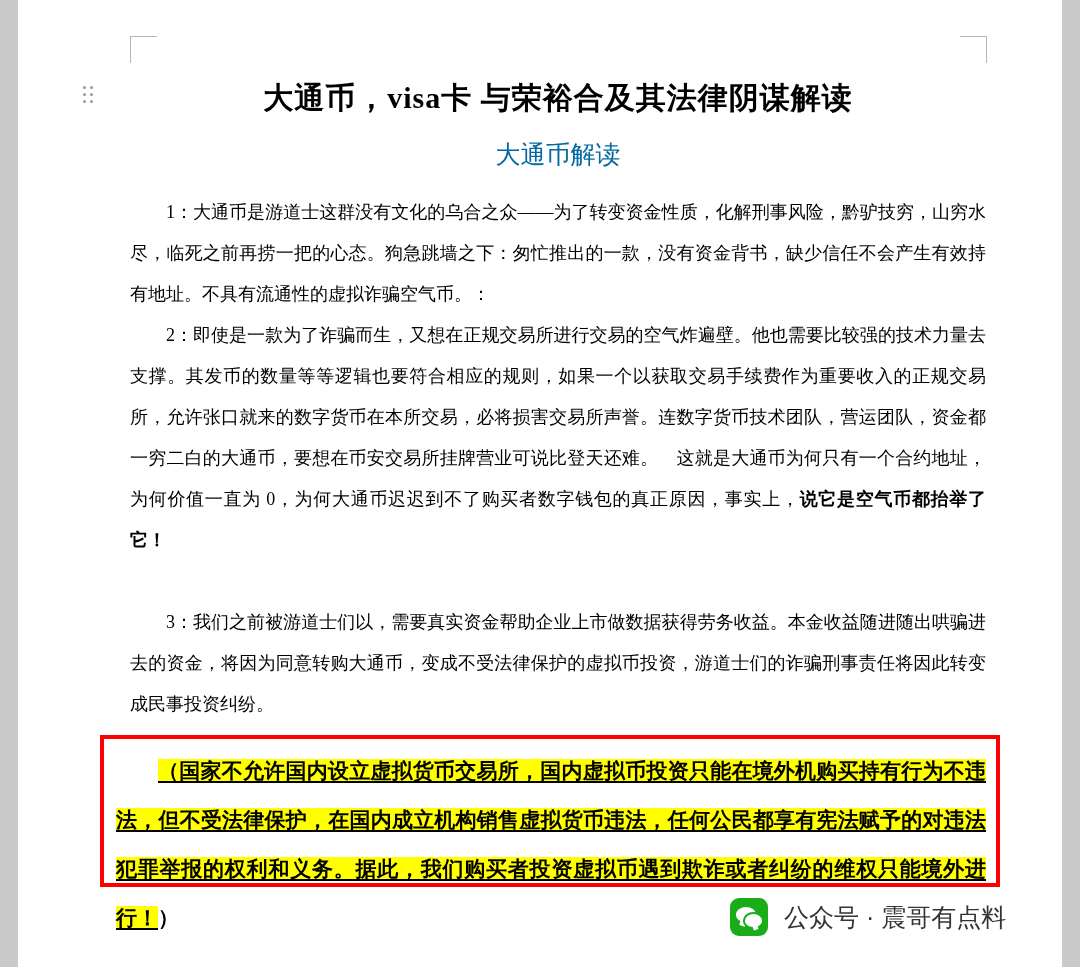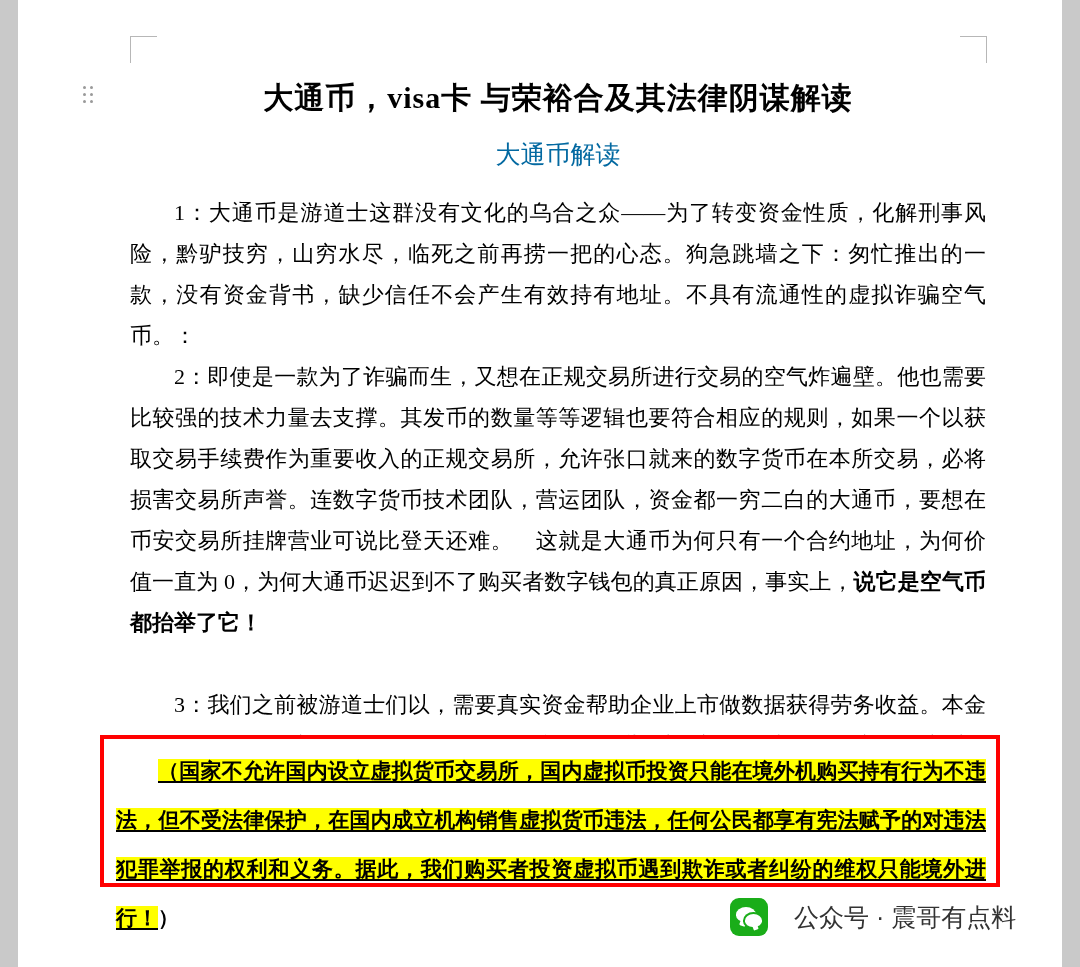--- a/index.html
+++ b/index.html
@@ -79,21 +79,21 @@
     padding: 14px 0 0 0;
     font-size: 25px;
     font-weight: normal;
     text-align: center;
     color: #0369a1;
     line-height: 1.4;
   }
   p.para {
     margin: 0;
     padding: 0;
-    font-size: 22px;
+    font-size: 18px;
     line-height: 41px;
     color: #000;
     text-align: justify;
     text-justify: inter-ideograph;
     text-indent: 2em;
   }
   p.first-para { padding-top: 20px; }
   .bold-inline { font-weight: bold; }
   .spacer-line { height: 41px; }
 
@@ -129,21 +129,21 @@
     background: transparent;
     text-decoration: none;
   }
 
   .wechat-badge {
     position: absolute;
     left: 712px;
     top: 898px;
     display: flex;
     align-items: center;
-    gap: 26px;
+    gap: 16px;
     font-family: "Liberation Sans", sans-serif;
   }
   .wechat-icon {
     width: 38px;
     height: 38px;
     border-radius: 9px;
     background: #1aad19;
     position: relative;
     flex: none;
   }

